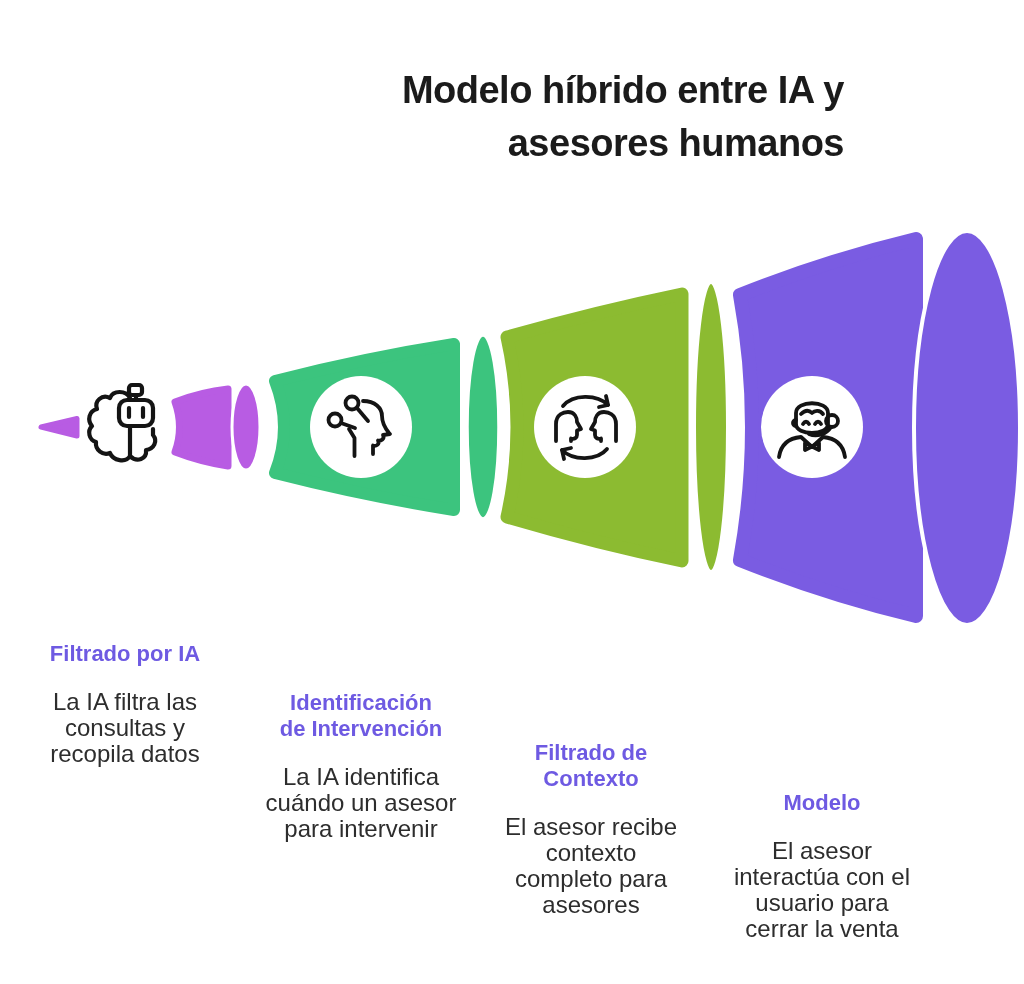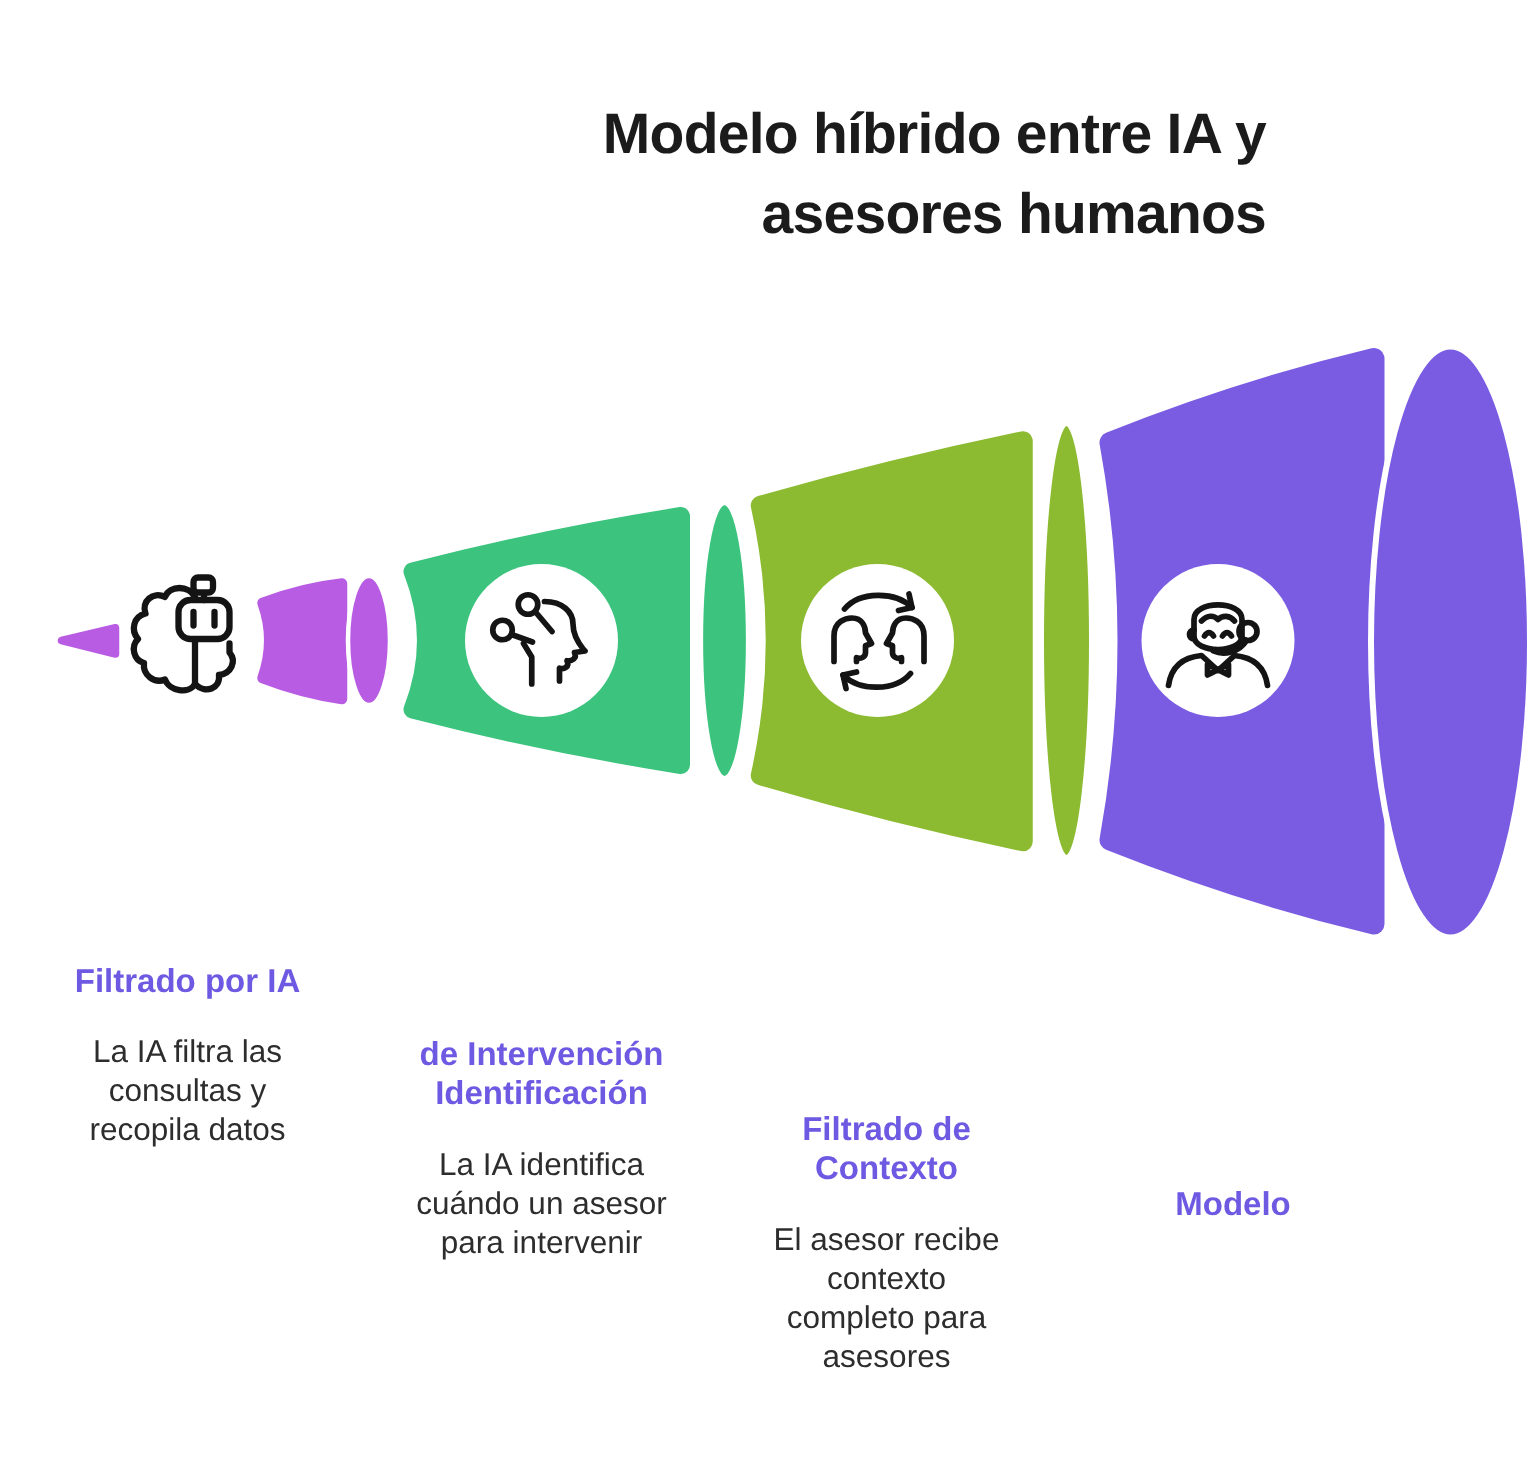--- a/index.html
+++ b/index.html
@@ -9,21 +9,21 @@
     font-family:"Liberation Sans", sans-serif;
   }
   .page-title{
     position:absolute;left:140px;top:64px;width:704px;
     text-align:right;font-size:38px;font-weight:700;
     line-height:53px;color:#1b1b1b;letter-spacing:-0.5px;
   }
   .funnel-svg{position:absolute;left:0;top:0;}
   .stage-text{position:absolute;text-align:center;}
   .stage-heading{font-size:22px;font-weight:700;color:#6e5ae2;line-height:26px;}
-  .stage-desc{margin-top:22px;font-size:21px;color:#2d2d2d;line-height:26px;}
+  .stage-desc{margin-top:22px;font-size:24px;color:#2d2d2d;line-height:26px;}
   .s1{left:25px;top:641px;width:200px;}
   .s2{left:261px;top:690px;width:200px;}
   .s3{left:491px;top:740px;width:200px;}
   .s4{left:705px;top:790px;width:234px;}
 </style>
 </head>
 <body>
 
 <div class="page-title">
   <div>Modelo híbrido entre IA y</div>
@@ -105,22 +105,22 @@
   </div>
   <div class="stage-desc">
     <div>La IA filtra las</div>
     <div>consultas y</div>
     <div>recopila datos</div>
   </div>
 </div>
 
 <div class="stage-text s2">
   <div class="stage-heading">
+    <div>Identificación</div>
     <div>de Intervención</div>
-    <div>Identificación</div>
   </div>
   <div class="stage-desc">
     <div>La IA identifica</div>
     <div>cuándo un asesor</div>
     <div>para intervenir</div>
   </div>
 </div>
 
 <div class="stage-text s3">
   <div class="stage-heading">
@@ -132,13 +132,19 @@
     <div>contexto</div>
     <div>completo para</div>
     <div>asesores</div>
   </div>
 </div>
 
 <div class="stage-text s4">
   <div class="stage-heading">
     <div>Modelo</div>
   </div>
+  <div class="stage-desc">
+    <div>El asesor</div>
+    <div>interactúa con el</div>
+    <div>usuario para</div>
+    <div>cerrar la venta</div>
+  </div>
 </div>
 
 </body></html>

